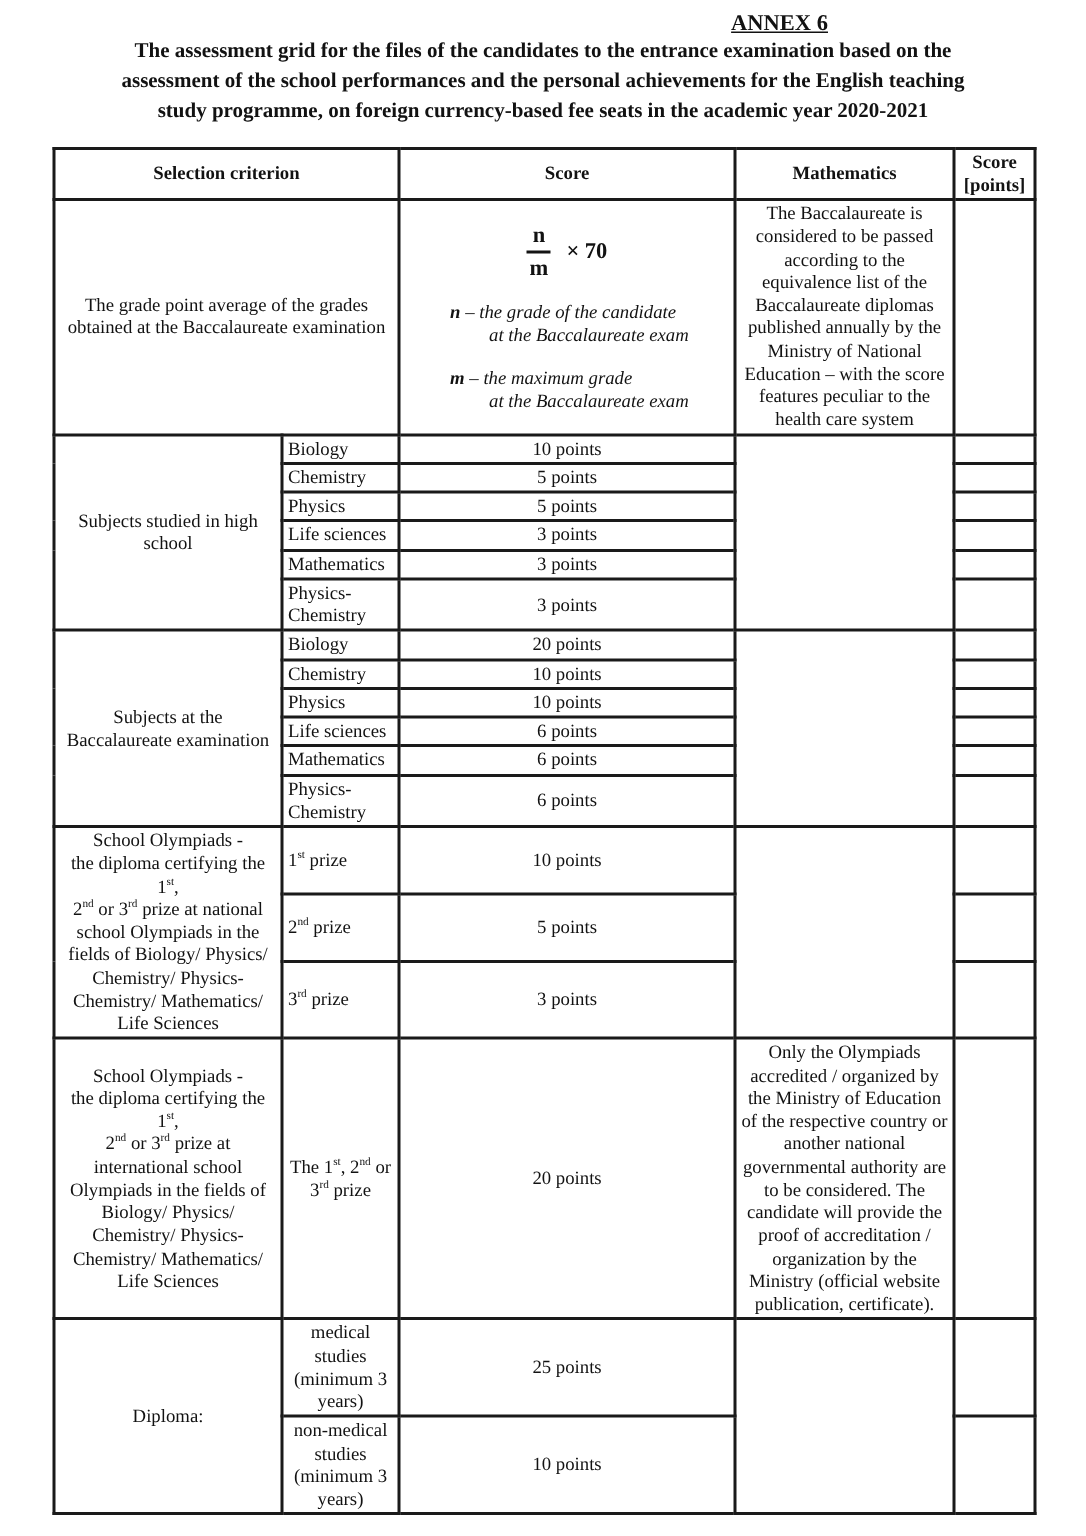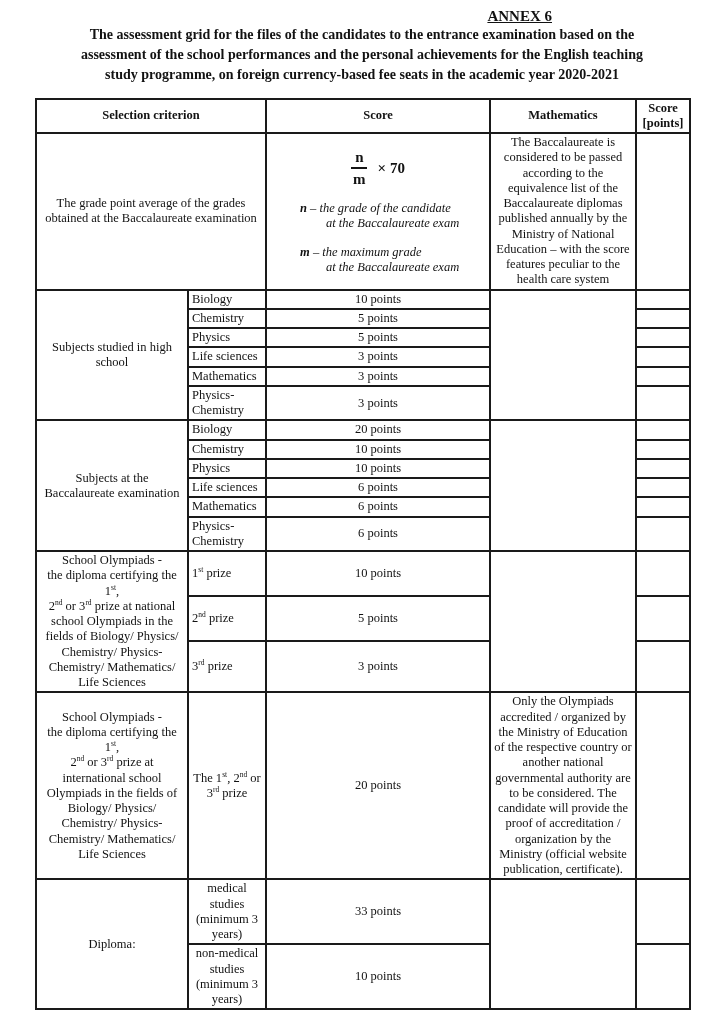--- a/index.html
+++ b/index.html
@@ -195,21 +195,21 @@
       <td class="crit">School Olympiads -<br>the diploma certifying the 1<sup>st</sup>,<br>2<sup>nd</sup> or 3<sup>rd</sup> prize at international school Olympiads in the fields of Biology/ Physics/ Chemistry/ Physics-Chemistry/ Mathematics/ Life Sciences</td>
       <td class="prize-c">The 1<sup>st</sup>, 2<sup>nd</sup> or<br>3<sup>rd</sup> prize</td>
       <td class="score">20 points</td>
       <td class="obs">Only the Olympiads accredited / organized by the Ministry of Education of the respective country or another national governmental authority are to be considered. The candidate will provide the proof of accreditation / organization by the Ministry (official website publication, certificate).</td>
       <td class="fillc"></td>
     </tr>
 
     <tr class="rh58">
       <td class="crit" rowspan="2">Diploma:</td>
       <td class="dtype">medical studies (minimum 3 years)</td>
-      <td class="score">33 points</td>
+      <td class="score">25 points</td>
       <td class="obs" rowspan="2"></td>
       <td class="fillc"></td>
     </tr>
     <tr class="rh58">
       <td class="dtype">non-medical studies (minimum 3 years)</td>
       <td class="score">10 points</td>
       <td class="fillc"></td>
     </tr>
   </tbody>
     </table>

